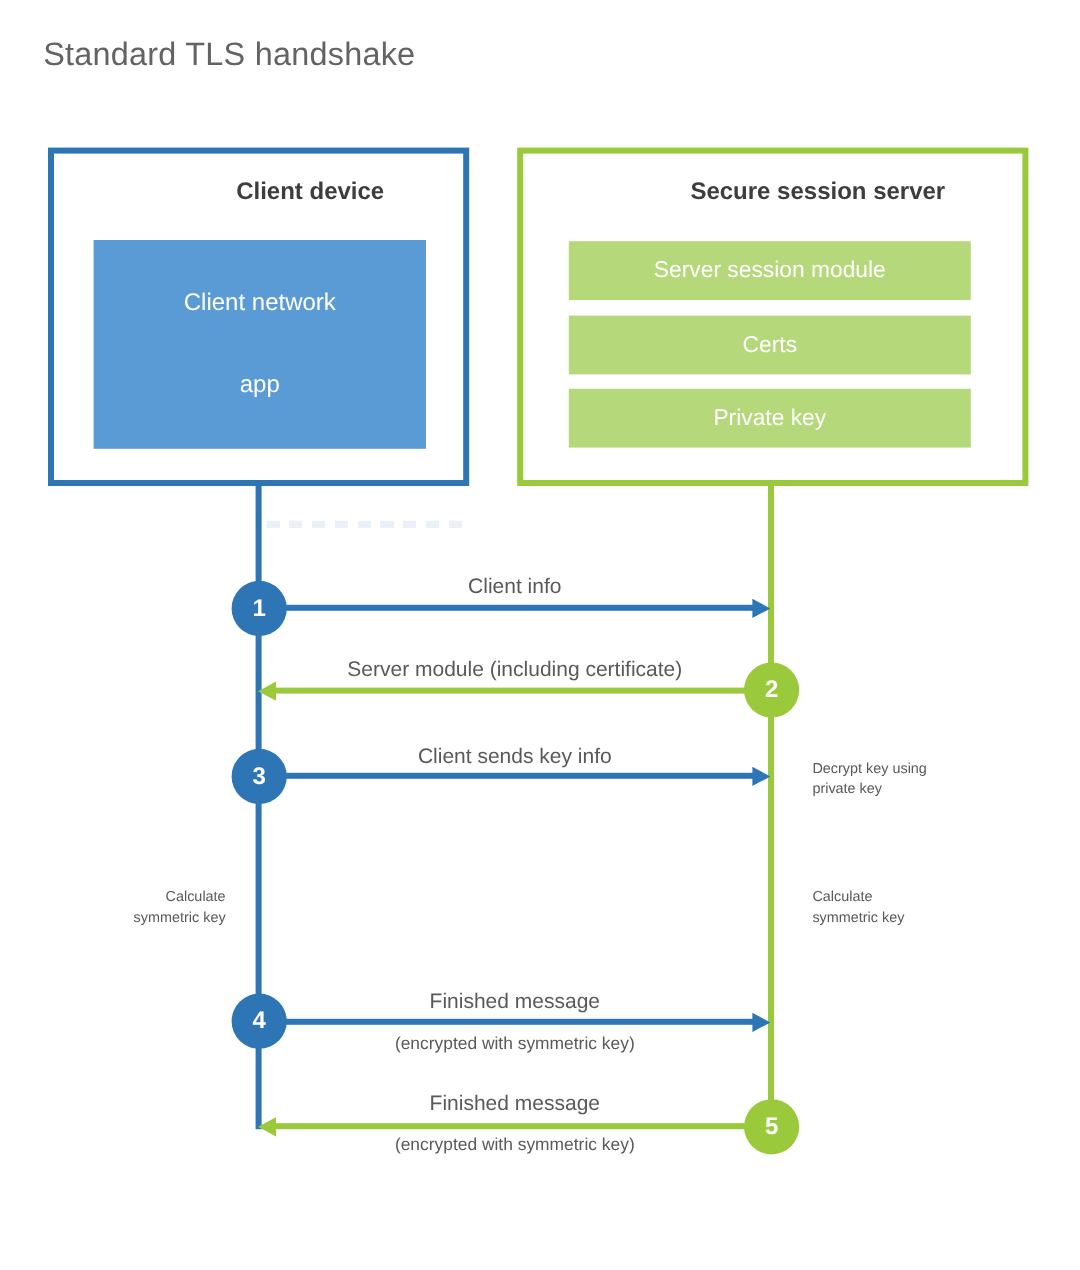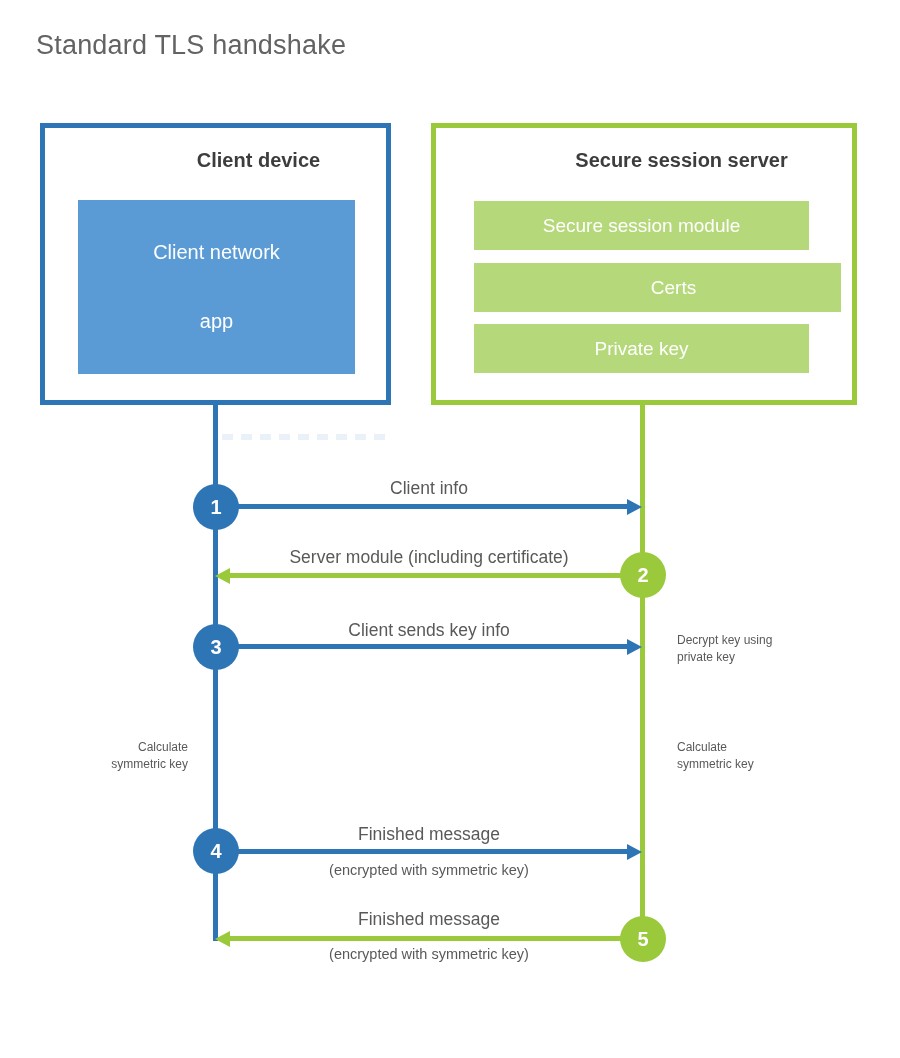--- a/index.html
+++ b/index.html
@@ -16,21 +16,21 @@
   .client-box{left:40px;top:123px;width:351px;height:282px;border:5px solid #2e75b6;}
   .server-box{left:431px;top:123px;width:426px;height:282px;border:5px solid #9aca3c;}
   .entity-title{top:149px;font-size:20px;font-weight:bold;color:#3d3d3d;text-align:center;}
   .client-title{left:40px;width:351px;margin-left:43px;}
   .server-title{left:431px;width:501px;}
   .client-app{left:78px;top:200px;width:277px;height:174px;background:#5b9bd5;color:#ffffff;
     display:flex;flex-direction:column;align-items:center;justify-content:center;
     font-size:20px;line-height:29px;text-align:center;gap:40px;}
   .module-bar{left:474px;width:335px;height:49px;background:#b5d97a;color:#ffffff;
     font-size:19px;text-align:center;line-height:49px;}
-  .bar-1{top:201px;} .bar-2{top:263px;padding-left:32px;} .bar-3{top:324px;}
+  .bar-1{top:201px;} .bar-2{top:263px;} .bar-3{top:324px;}
   
   .lifeline{width:5px;}
   .blue-line{left:213px;top:405px;height:536px;background:#2e75b6;}
   .green-line{left:640px;top:405px;height:535px;background:#9aca3c;}
   .ghost-dash{left:222px;top:434px;width:166px;height:6px;
     background:repeating-linear-gradient(90deg,rgba(46,117,182,0.10) 0 11px,transparent 11px 19px);}
   
   .shaft{height:5px;}
   .shaft-blue{left:216px;width:412px;background:#2e75b6;}
   .shaft-green{left:230px;width:412px;background:#9aca3c;}
@@ -61,21 +61,21 @@
 
   <div class="abs entity-box client-box"></div>
   <div class="abs entity-title client-title">Client device</div>
   <div class="abs client-app">
     <span>Client network</span>
     <span>app</span>
   </div>
 
   <div class="abs entity-box server-box"></div>
   <div class="abs entity-title server-title">Secure session server</div>
-  <div class="abs module-bar bar-1">Secure session module</div>
+  <div class="abs module-bar bar-1">Server session module</div>
   <div class="abs module-bar bar-2">Certs</div>
   <div class="abs module-bar bar-3">Private key</div>
 
   <div class="abs lifeline blue-line"></div>
   <div class="abs lifeline green-line"></div>
   <div class="abs ghost-dash"></div>
 
   <div class="abs shaft shaft-blue" style="top:504px"></div>
   <div class="abs head head-right" style="top:499px"></div>
   <div class="abs msg msg-main" style="top:478px">Client info</div>

